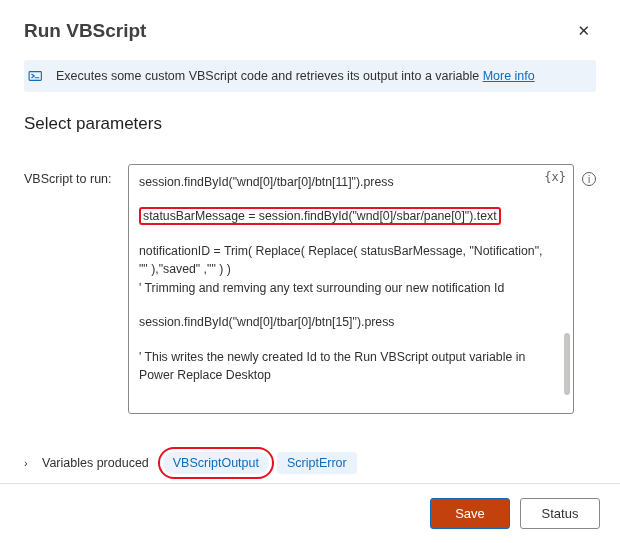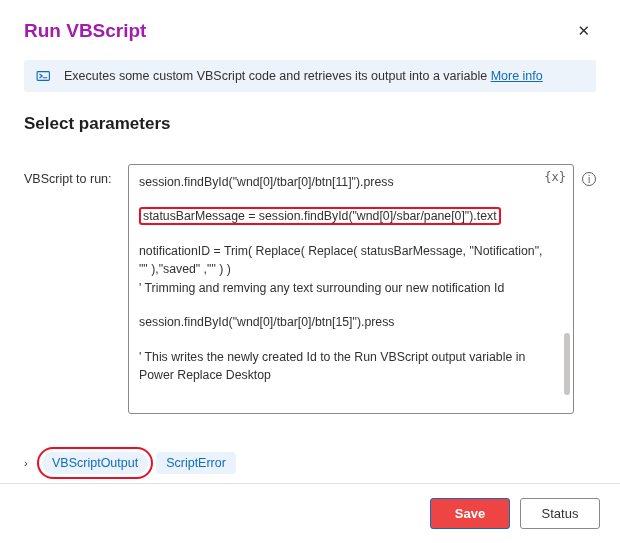--- a/index.html
+++ b/index.html
@@ -15,45 +15,45 @@
   }
   .header {
     display: flex;
     justify-content: space-between;
     align-items: center;
     padding: 18px 24px 16px 24px;
   }
   .header h1 {
     font-size: 19px;
     font-weight: 600;
-    color: #a21caf;
+    color: #404040;
   }
   .close-btn {
     background: none; border: none; cursor: pointer;
     font-size: 15px; color: #323130; padding: 4px 6px;
   }
   .info-bar {
     margin: 0 24px 18px 24px;
     background: #edf3fa;
     border-radius: 3px;
-    padding: 9px 12px;
+    padding: 9px 4px;
     display: flex;
     align-items: center;
     gap: 10px;
     font-size: 12.5px;
     color: #323130;
   }
   .info-bar .link { color: #0f6cbd; text-decoration: underline; cursor: pointer; }
   .info-icon {
     width: 18px; height: 14px; flex-shrink: 0;
   }
   .section-title {
     padding: 4px 24px 14px 24px;
     font-size: 17px;
-    font-weight: 700;
+    font-weight: 400;
     color: #201f1e;
   }
   .param-row {
     display: flex;
     align-items: flex-start;
     padding: 16px 24px;
     gap: 8px;
   }
   .param-label {
     width: 96px;
@@ -158,24 +158,24 @@
     padding: 7px 18px;
     font-size: 13px;
     border-radius: 3px;
     cursor: pointer;
     text-align: center;
     background: #fff;
     border: 1px solid #8a8886;
     color: #323130;
   }
   .btn.primary {
-    background: #ef4444;
+    background: #c2410c;
     border-color: #0f6cbd;
     color: #fff;
-    font-weight: 700;
+    font-weight: 400;
   }
 </style>
 </head>
 <body>
 
 <div class="header">
   <h1>Run VBScript</h1>
   <button class="close-btn">✕</button>
 </div>
 
@@ -210,20 +210,21 @@
 
       <div class="scrollbar-thumb"></div>
     </div>
     <span class="fx">{x}</span>
   </div>
   <div class="info-circ">i</div>
 </div>
 
 <div class="vars-row">
   <span class="chev">›</span>
+  <span class="vars-label">Variables produced</span>
   <span class="chip hl-box">VBScriptOutput</span>
   <span class="chip">ScriptError</span>
 </div>
 
 <div class="footer">
   <button class="btn primary">Save</button>
   <button class="btn">Status</button>
 </div>
 
 </body></html>

